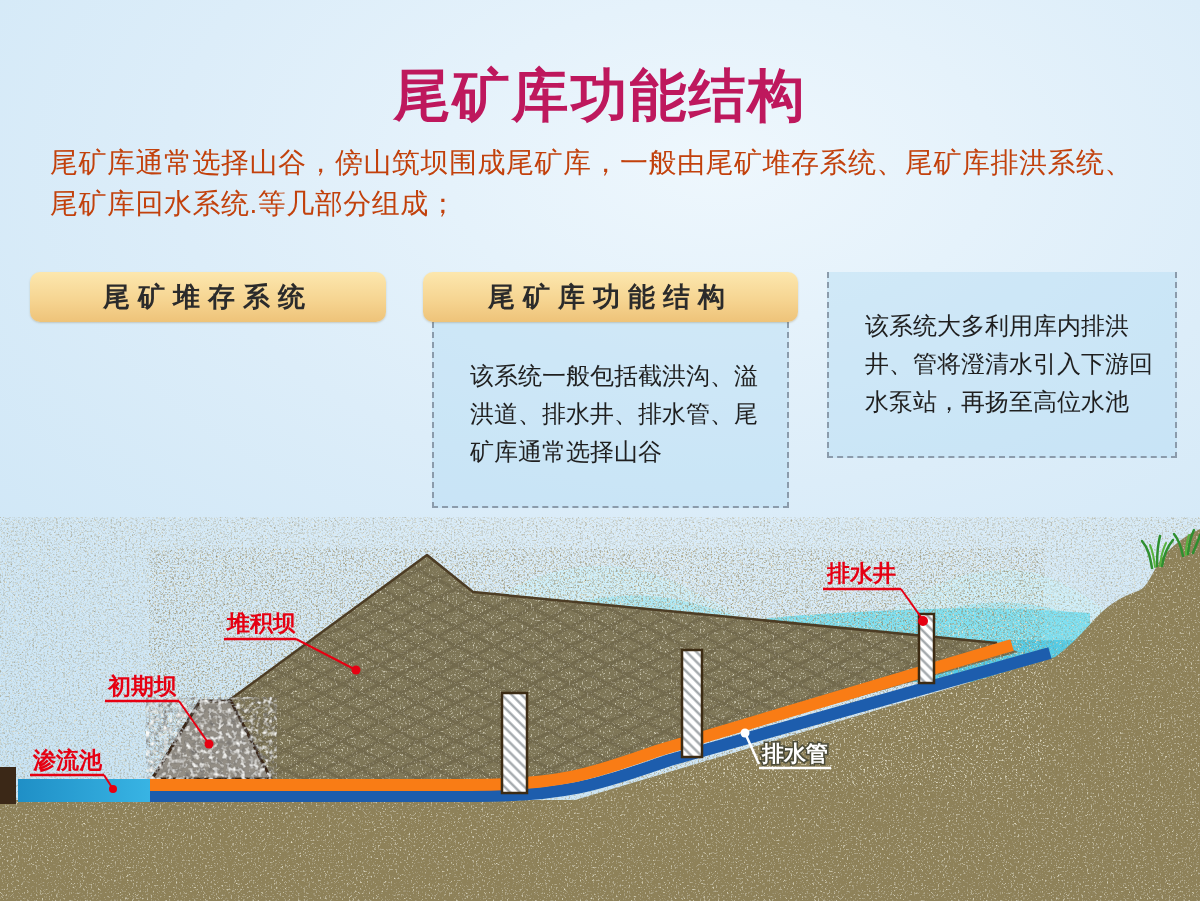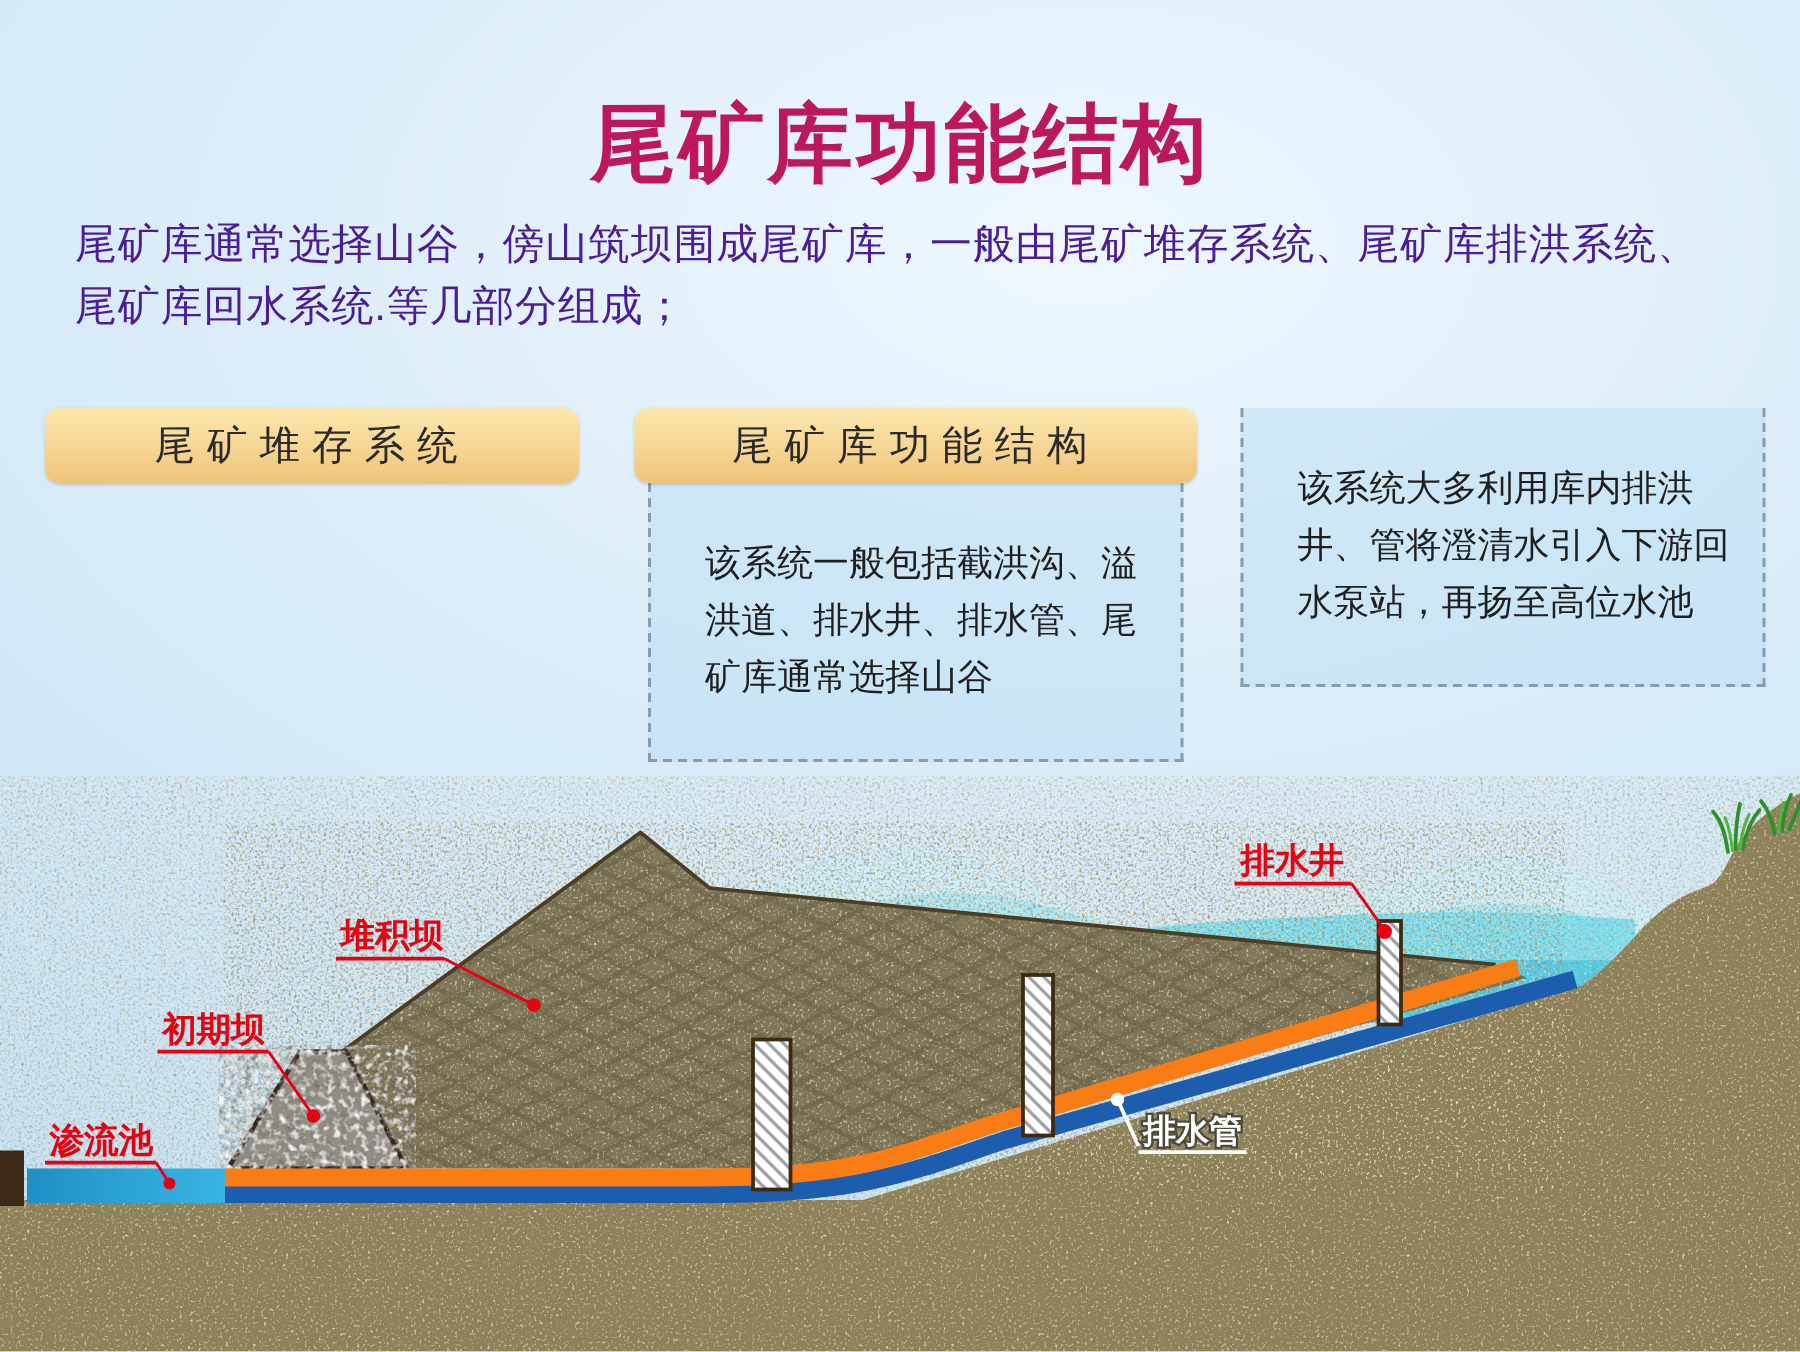--- a/index.html
+++ b/index.html
@@ -10,31 +10,31 @@
   }
   .layer{position:absolute;left:0;top:0;}
   #diagram-svg{z-index:0;}
   .content{position:absolute;left:0;top:0;width:1200px;z-index:1;}
   h1.page-title{
     position:absolute;left:0;top:58px;width:1200px;margin:0;
     text-align:center;font-size:57px;font-weight:800;color:#be185d;letter-spacing:2px;
   }
   p.intro{
     position:absolute;left:50px;top:142px;width:1104px;margin:0;
-    font-size:28px;line-height:41px;color:#4c1d95;letter-spacing:0.5px;
+    font-size:28px;line-height:41px;color:#c2410c;letter-spacing:0.5px;
   }
   .card{position:absolute;top:272px;}
   .card.c1{left:30px;width:356px;}
   .card.c2{left:423px;width:375px;}
   .card.c3{left:818px;width:368px;}
   .card-header{
     height:50px;border-radius:10px;
     background:linear-gradient(180deg,#fce7ae 0%,#f6d592 55%,#eec379 100%);
     display:flex;align-items:center;justify-content:center;
-    font-size:27px;font-weight:normal;color:#2b2b2b;letter-spacing:8px;
+    font-size:27px;font-weight:bold;color:#2b2b2b;letter-spacing:8px;
     box-shadow:0 1px 2px rgba(120,90,30,.25);
     position:relative;z-index:2;
   }
   .card-body{
     margin:0 9px;height:186px;box-sizing:border-box;
     border:2px dashed #8b9bab;border-top:none;
     background:rgba(176,217,242,0.40);
     display:flex;align-items:center;
     position:relative;z-index:1;
   }

